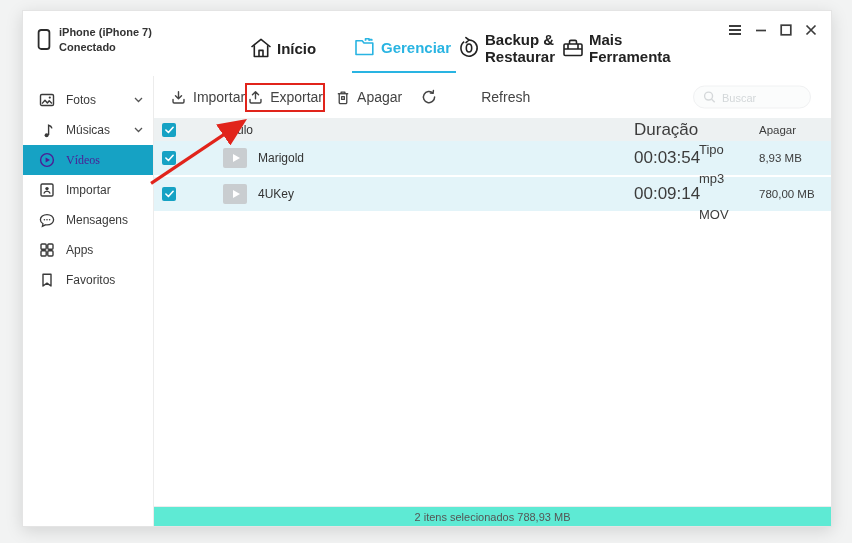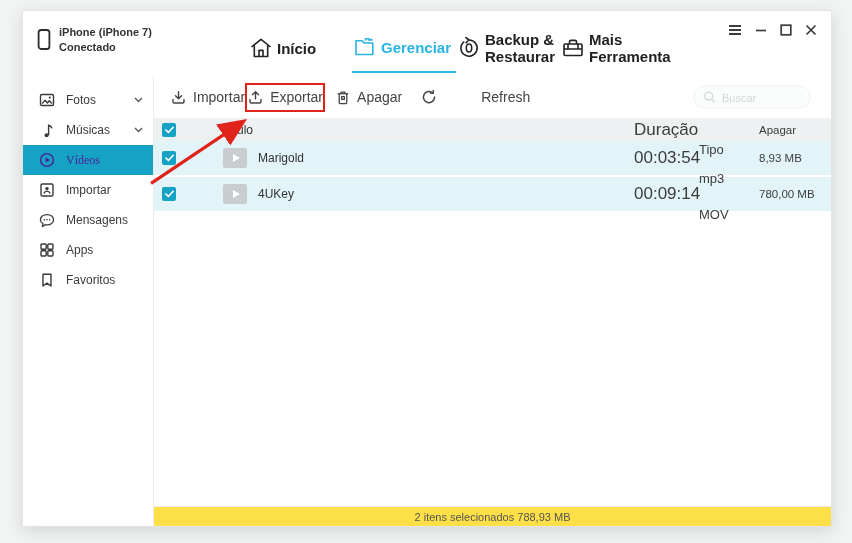--- a/index.html
+++ b/index.html
@@ -78,21 +78,21 @@
   .col-type{width:60px;flex:none;font-size:13px;color:#3c3c3c;margin-top:40px;}
   .col-size{width:72px;flex:none;font-size:11.5px;color:#3c3c3c;}
   .thumb{
     width:24px;height:20px;background:#c9cdd0;border-radius:2px;margin-right:11px;
     display:flex;align-items:center;justify-content:center;flex:none;
   }
   .play-tri{width:0;height:0;border-left:7px solid #fff;border-top:4.5px solid transparent;border-bottom:4.5px solid transparent;margin-left:2px;}
   
   .statusbar{
     position:absolute;left:0;right:0;bottom:0;height:20px;border-top:1px solid #ececec;
-    display:flex;align-items:center;justify-content:center;font-size:11px;color:#555;background:#fde047;
+    display:flex;align-items:center;justify-content:center;font-size:11px;color:#555;background:#5eead4;
   }
   
   .annot-arrow{position:absolute;left:0;top:0;width:100%;height:100%;pointer-events:none;z-index:5;}
   svg.ic{display:block;}
 </style>
 </head>
 <body>
 
 <div class="window">
 

